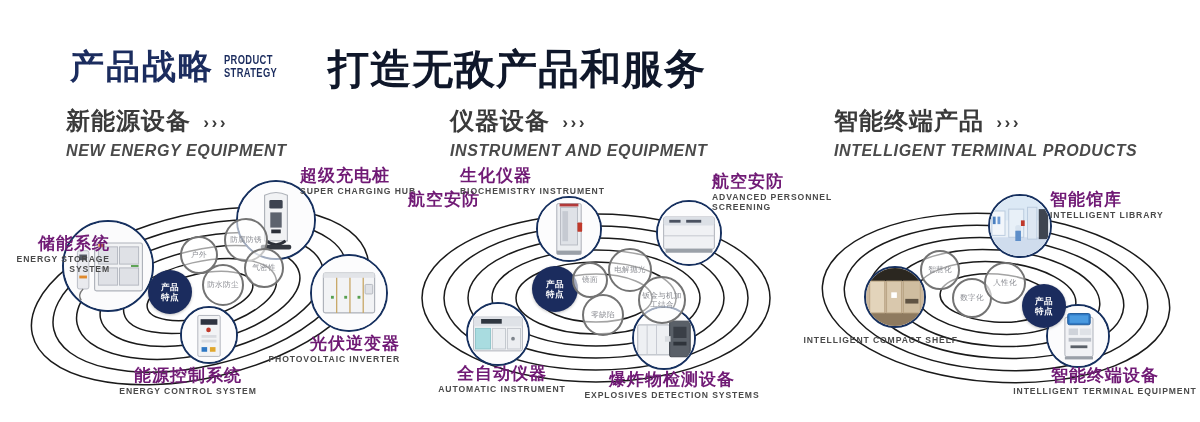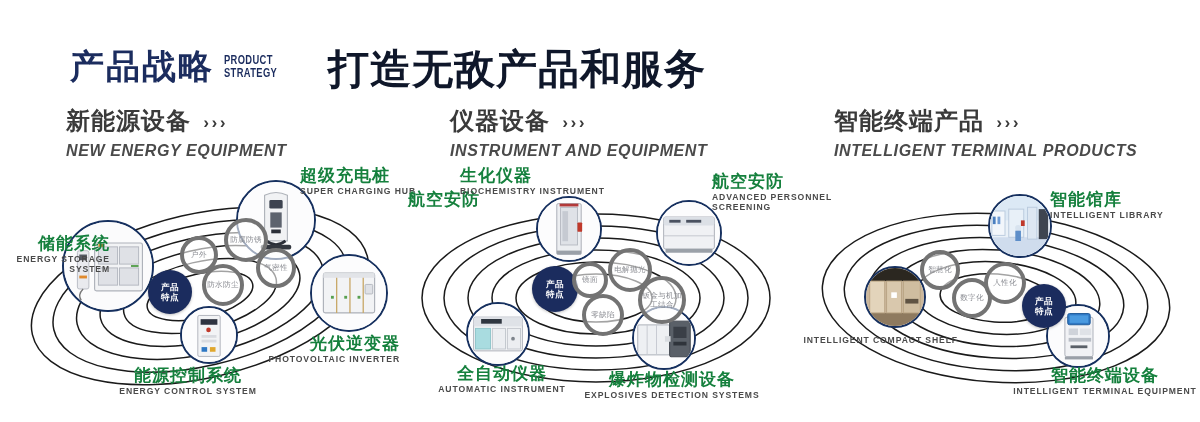--- a/index.html
+++ b/index.html
@@ -59,37 +59,37 @@
     position:absolute;border-radius:50%;
     border:2.5px solid #16305f;
     background:#f4f5f7;overflow:hidden;
     box-sizing:border-box;
   }
   .pcircle .ph{position:absolute;inset:0;}
 
   
   .plabel{position:absolute;line-height:1.12;}
   .plabel .cn{
-    font-size:17px;font-weight:bold;color:#15803d;letter-spacing:1px;
+    font-size:17px;font-weight:bold;color:#701a75;letter-spacing:1px;
     font-family:"DejaVu Sans","Liberation Sans",sans-serif;white-space:nowrap;
   }
   .plabel .en{
     margin-top:2px;font-size:8.6px;font-weight:bold;color:#4a4a4a;letter-spacing:.9px;
   }
   .plabel.ralign{text-align:right;}
   .plabel.calign{text-align:center;}
 
   
   .fbub{
     position:absolute;border-radius:50%;
     display:flex;align-items:center;justify-content:center;text-align:center;
     box-sizing:border-box;
   }
   .fbub.ghost{
-    border:4px solid #737373;background:rgba(255,255,255,.6);
+    border:2px solid #737373;background:rgba(255,255,255,.6);
     color:#8b8d93;font-size:7.6px;line-height:1.22;letter-spacing:.3px;
     font-family:"DejaVu Sans","Liberation Sans",sans-serif;
   }
   .fbub.core{
     background:#1b2c5e;color:#ffffff;font-weight:bold;
     font-size:8.6px;line-height:1.2;letter-spacing:.5px;
     font-family:"DejaVu Sans","Liberation Sans",sans-serif;
     box-shadow:0 1px 3px rgba(0,0,0,.25);
   }
   .fbub b{display:block;font-weight:inherit;}
@@ -219,21 +219,21 @@
 
     <div class="fbub core" style="left:148px;top:104px;width:44px;height:44px;">
       <div>
         <b>产品</b>
         <b>特点</b>
       </div>
     </div>
     <div class="fbub ghost" style="left:180px;top:70px;width:38px;height:38px;">户外</div>
     <div class="fbub ghost" style="left:224px;top:52px;width:44px;height:44px;">防腐防锈</div>
     <div class="fbub ghost" style="left:202px;top:98px;width:42px;height:42px;">防水防尘</div>
-    <div class="fbub ghost" style="left:256px;top:82px;width:40px;height:40px;">气密性</div>
+    <div class="fbub ghost" style="left:244px;top:82px;width:40px;height:40px;">气密性</div>
   </div>
 
   <div class="cluster" id="cluster-2">
     <svg class="rings" viewBox="0 0 400 262">
       <g fill="none" stroke="#1a1a1a" stroke-width="1.5" transform="translate(196,132)">
         <ellipse rx="56" ry="24"></ellipse>
         <ellipse rx="80" ry="36"></ellipse>
         <ellipse rx="104" ry="48"></ellipse>
         <ellipse rx="128" ry="60"></ellipse>
         <ellipse rx="152" ry="72"></ellipse>

